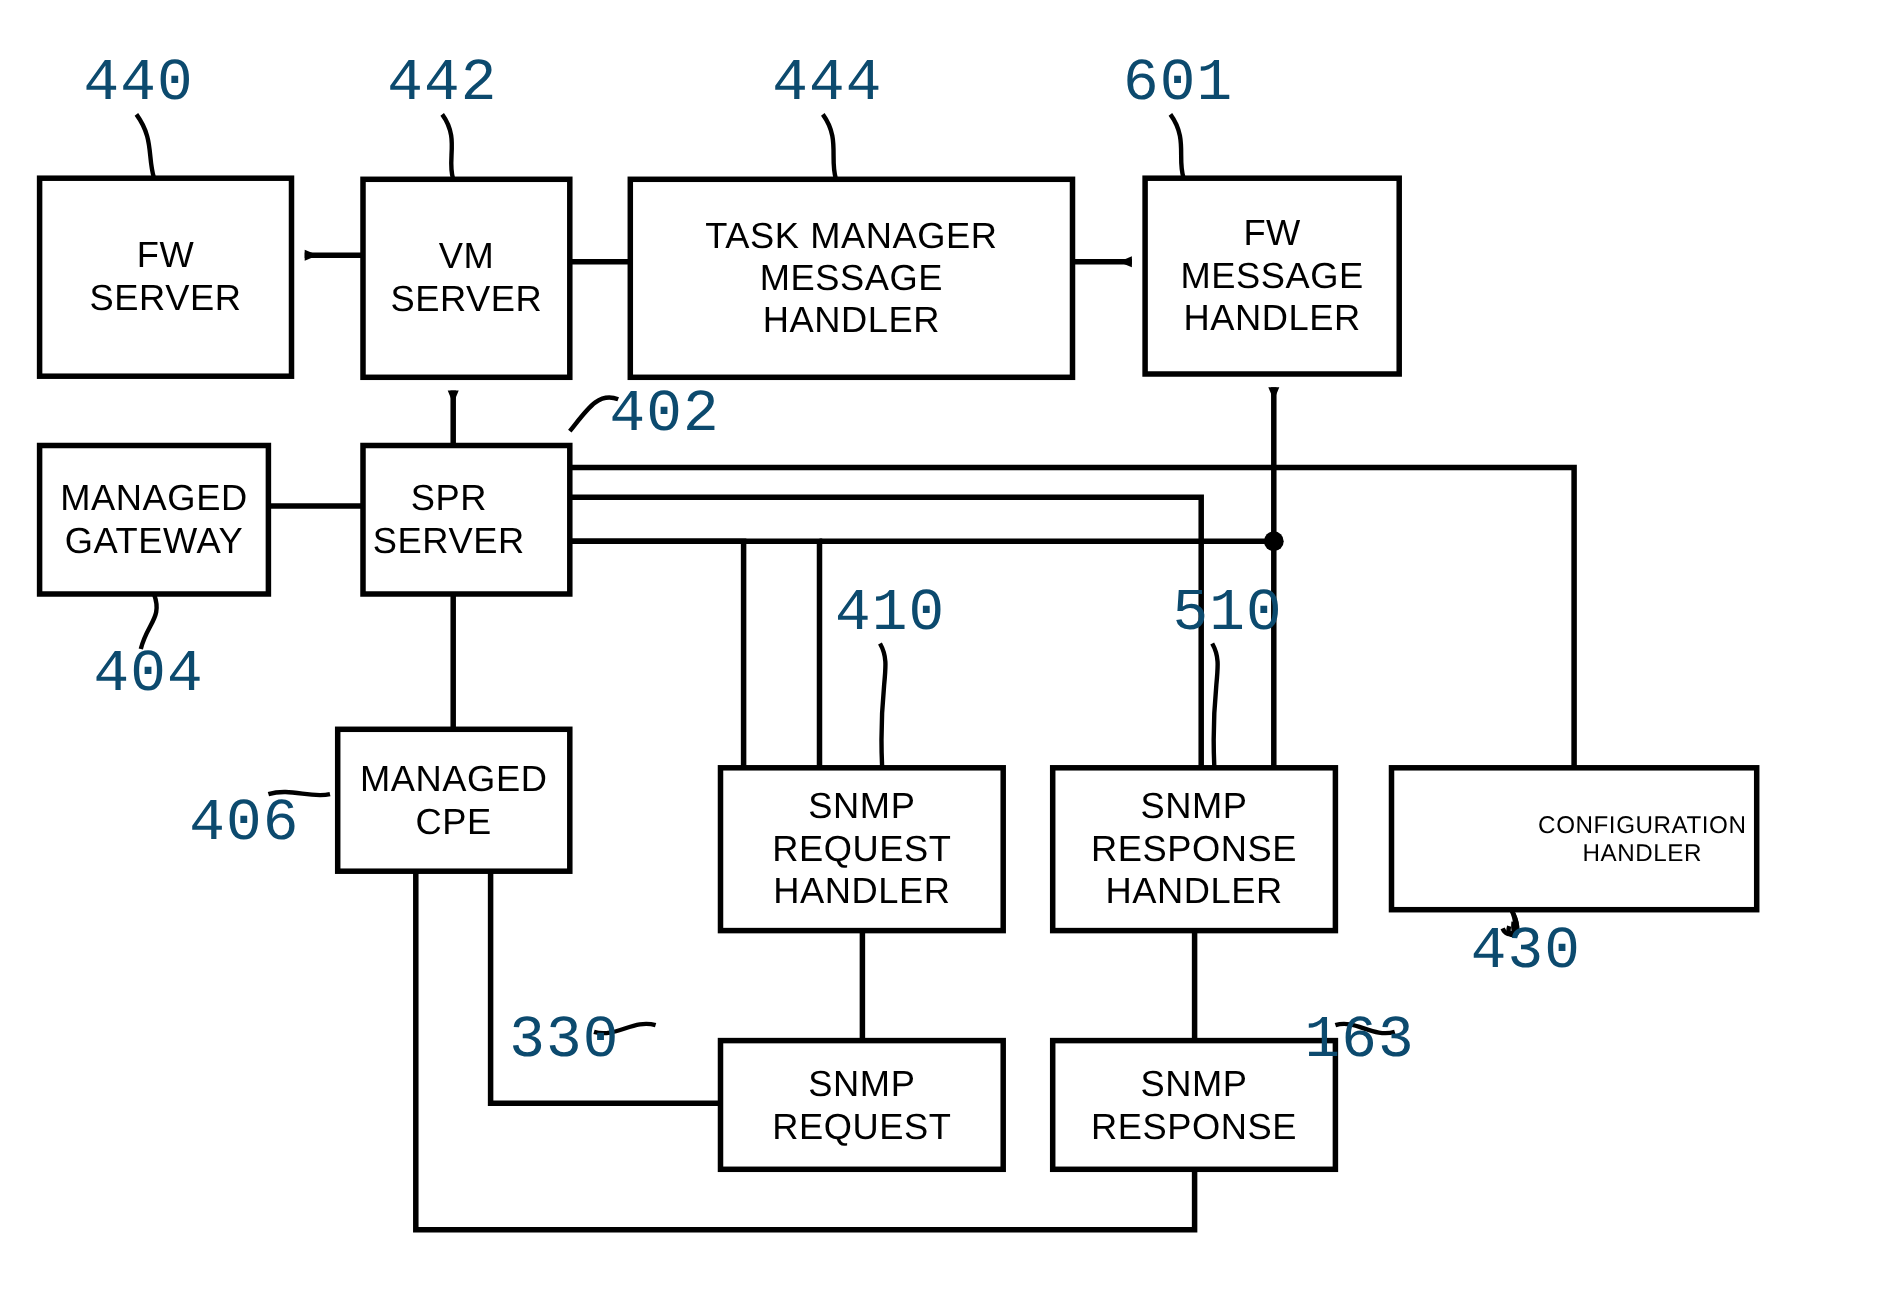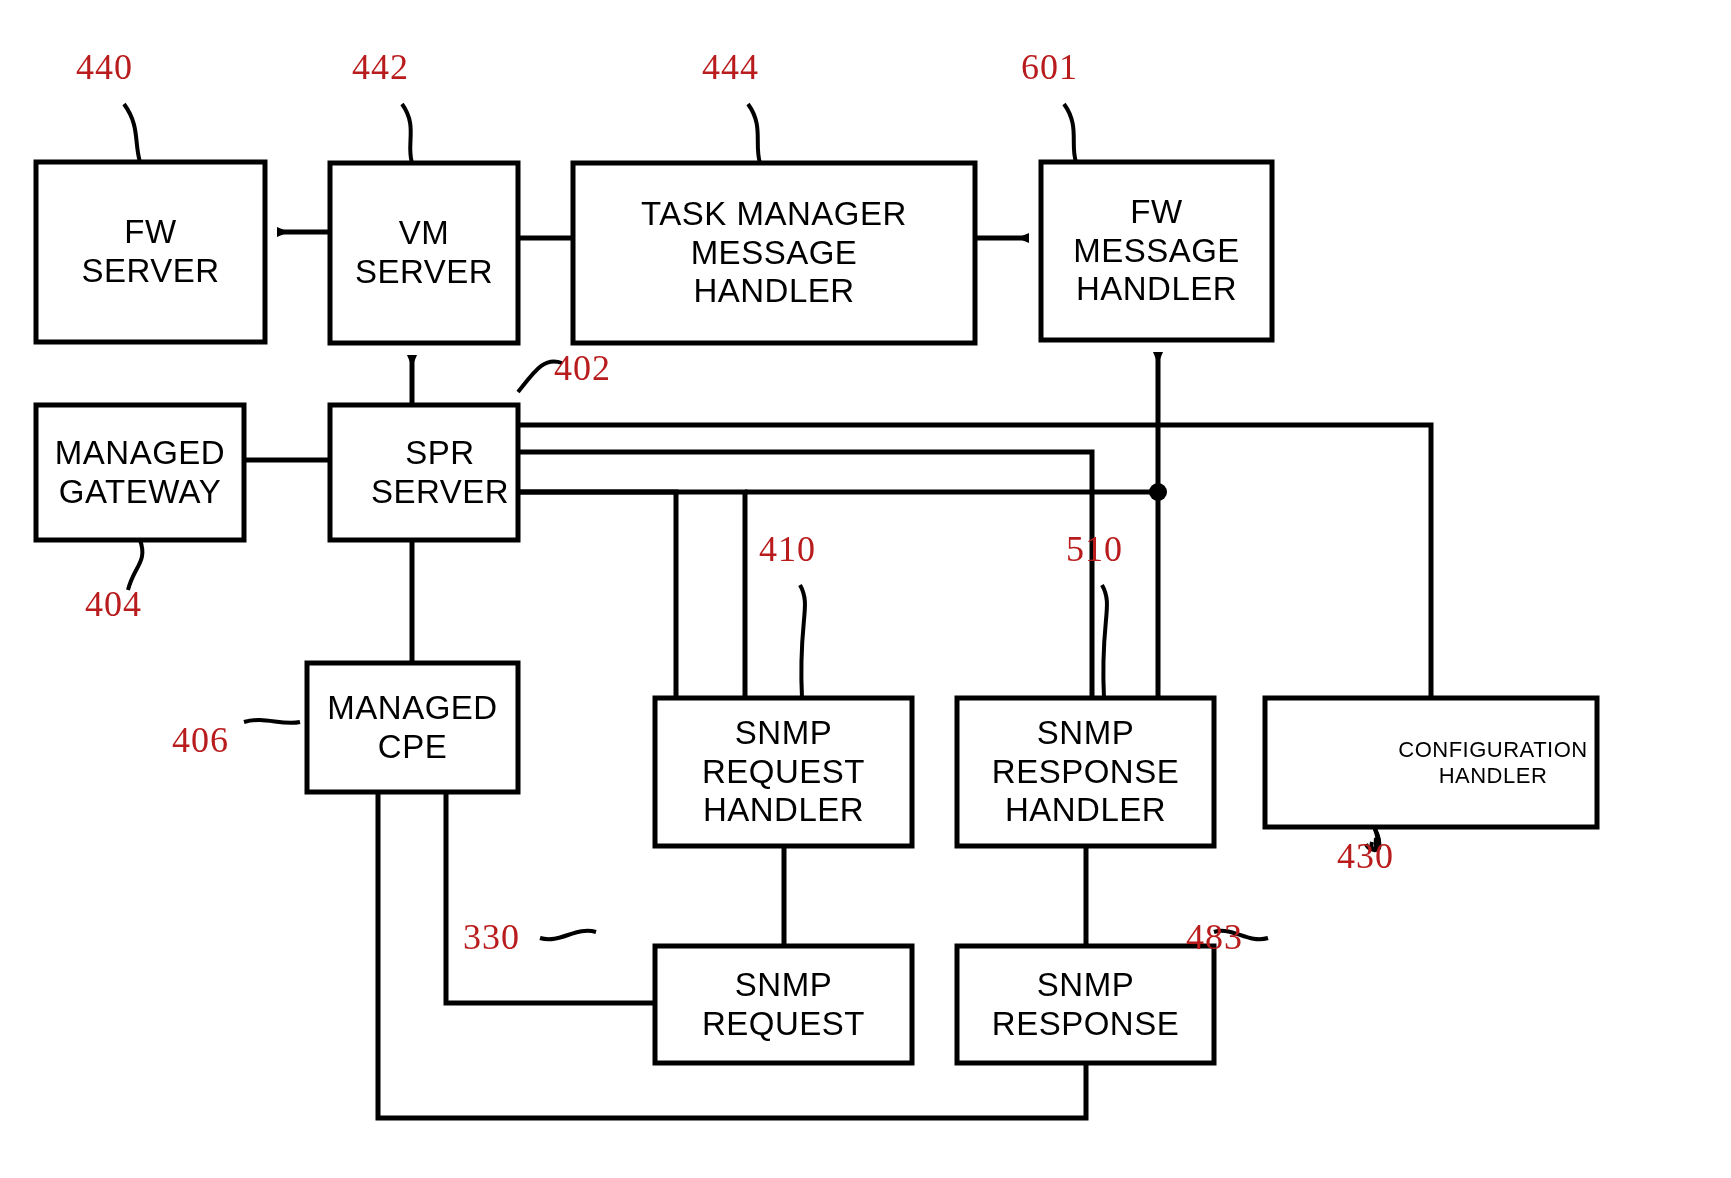--- a/index.html
+++ b/index.html
@@ -32,24 +32,24 @@
     font-family: "Liberation Sans", sans-serif;
     font-size: 33px;
     line-height: 1.18;
     letter-spacing: 0.5px;
     color: #000000;
     pointer-events: none;
     white-space: pre-line;
   }
   .ref-label {
     position: absolute;
-    font-family: Liberation Serif, serif;
-    font-size: 36px;
+    font-family: Liberation Mono, monospace;
+    font-size: 54px;
     letter-spacing: 1px;
-    color: #b91c1c;
+    color: #0c4a6e;
   }
 </style>
 </head>
 <body>
 
 <div id="canvas">
 
   <svg id="diagram-svg" viewBox="0 0 1731 1178" xmlns="http://www.w3.org/2000/svg">
     <defs>
       <marker id="arrL" markerWidth="14" markerHeight="14" refX="12" refY="6" orient="auto-start-reverse" markerUnits="userSpaceOnUse">
@@ -127,21 +127,21 @@
   <div class="box-label" style="left:330px; top:163px; width:188px; height:180px;">VM
 SERVER</div>
   <div class="box-label" style="left:573px; top:163px; width:402px; height:180px;">TASK  MANAGER
 MESSAGE
 HANDLER</div>
   <div class="box-label" style="left:1041px;top:162px; width:231px; height:178px;">FW
 MESSAGE
 HANDLER</div>
   <div class="box-label" style="left:36px;  top:405px; width:208px; height:135px;">MANAGED
 GATEWAY</div>
-  <div class="box-label" style="left:346px; top:405px; width:188px; height:135px;">SPR
+  <div class="box-label" style="left:314px; top:405px; width:188px; height:135px;">SPR
 SERVER</div>
   <div class="box-label" style="left:307px; top:663px; width:211px; height:129px;">MANAGED
 CPE</div>
   <div class="box-label" style="left:655px; top:698px; width:257px; height:148px;">SNMP
 REQUEST
 HANDLER</div>
   <div class="box-label" style="left:957px; top:698px; width:257px; height:148px;">SNMP
 RESPONSE
 HANDLER</div>
   <div class="box-label" style="left:1327px;top:698px; width:332px; height:129px; font-size:22px;">CONFIGURATION
@@ -155,15 +155,15 @@
   <div class="ref-label" style="left:352px;  top:46px;">442</div>
   <div class="ref-label" style="left:702px;  top:46px;">444</div>
   <div class="ref-label" style="left:1021px; top:46px;">601</div>
   <div class="ref-label" style="left:554px;  top:347px;">402</div>
   <div class="ref-label" style="left:85px;   top:583px;">404</div>
   <div class="ref-label" style="left:172px;  top:687px;margin-top:32px;">406</div>
   <div class="ref-label" style="left:759px;  top:528px;">410</div>
   <div class="ref-label" style="left:1066px; top:528px;">510</div>
   <div class="ref-label" style="left:1337px; top:835px;">430</div>
   <div class="ref-label" style="left:463px;  top:916px;">330</div>
-  <div class="ref-label" style="left:1186px; top:916px;">483</div>
+  <div class="ref-label" style="left:1186px; top:916px;">163</div>
 
 </div>
 
 </body></html>

